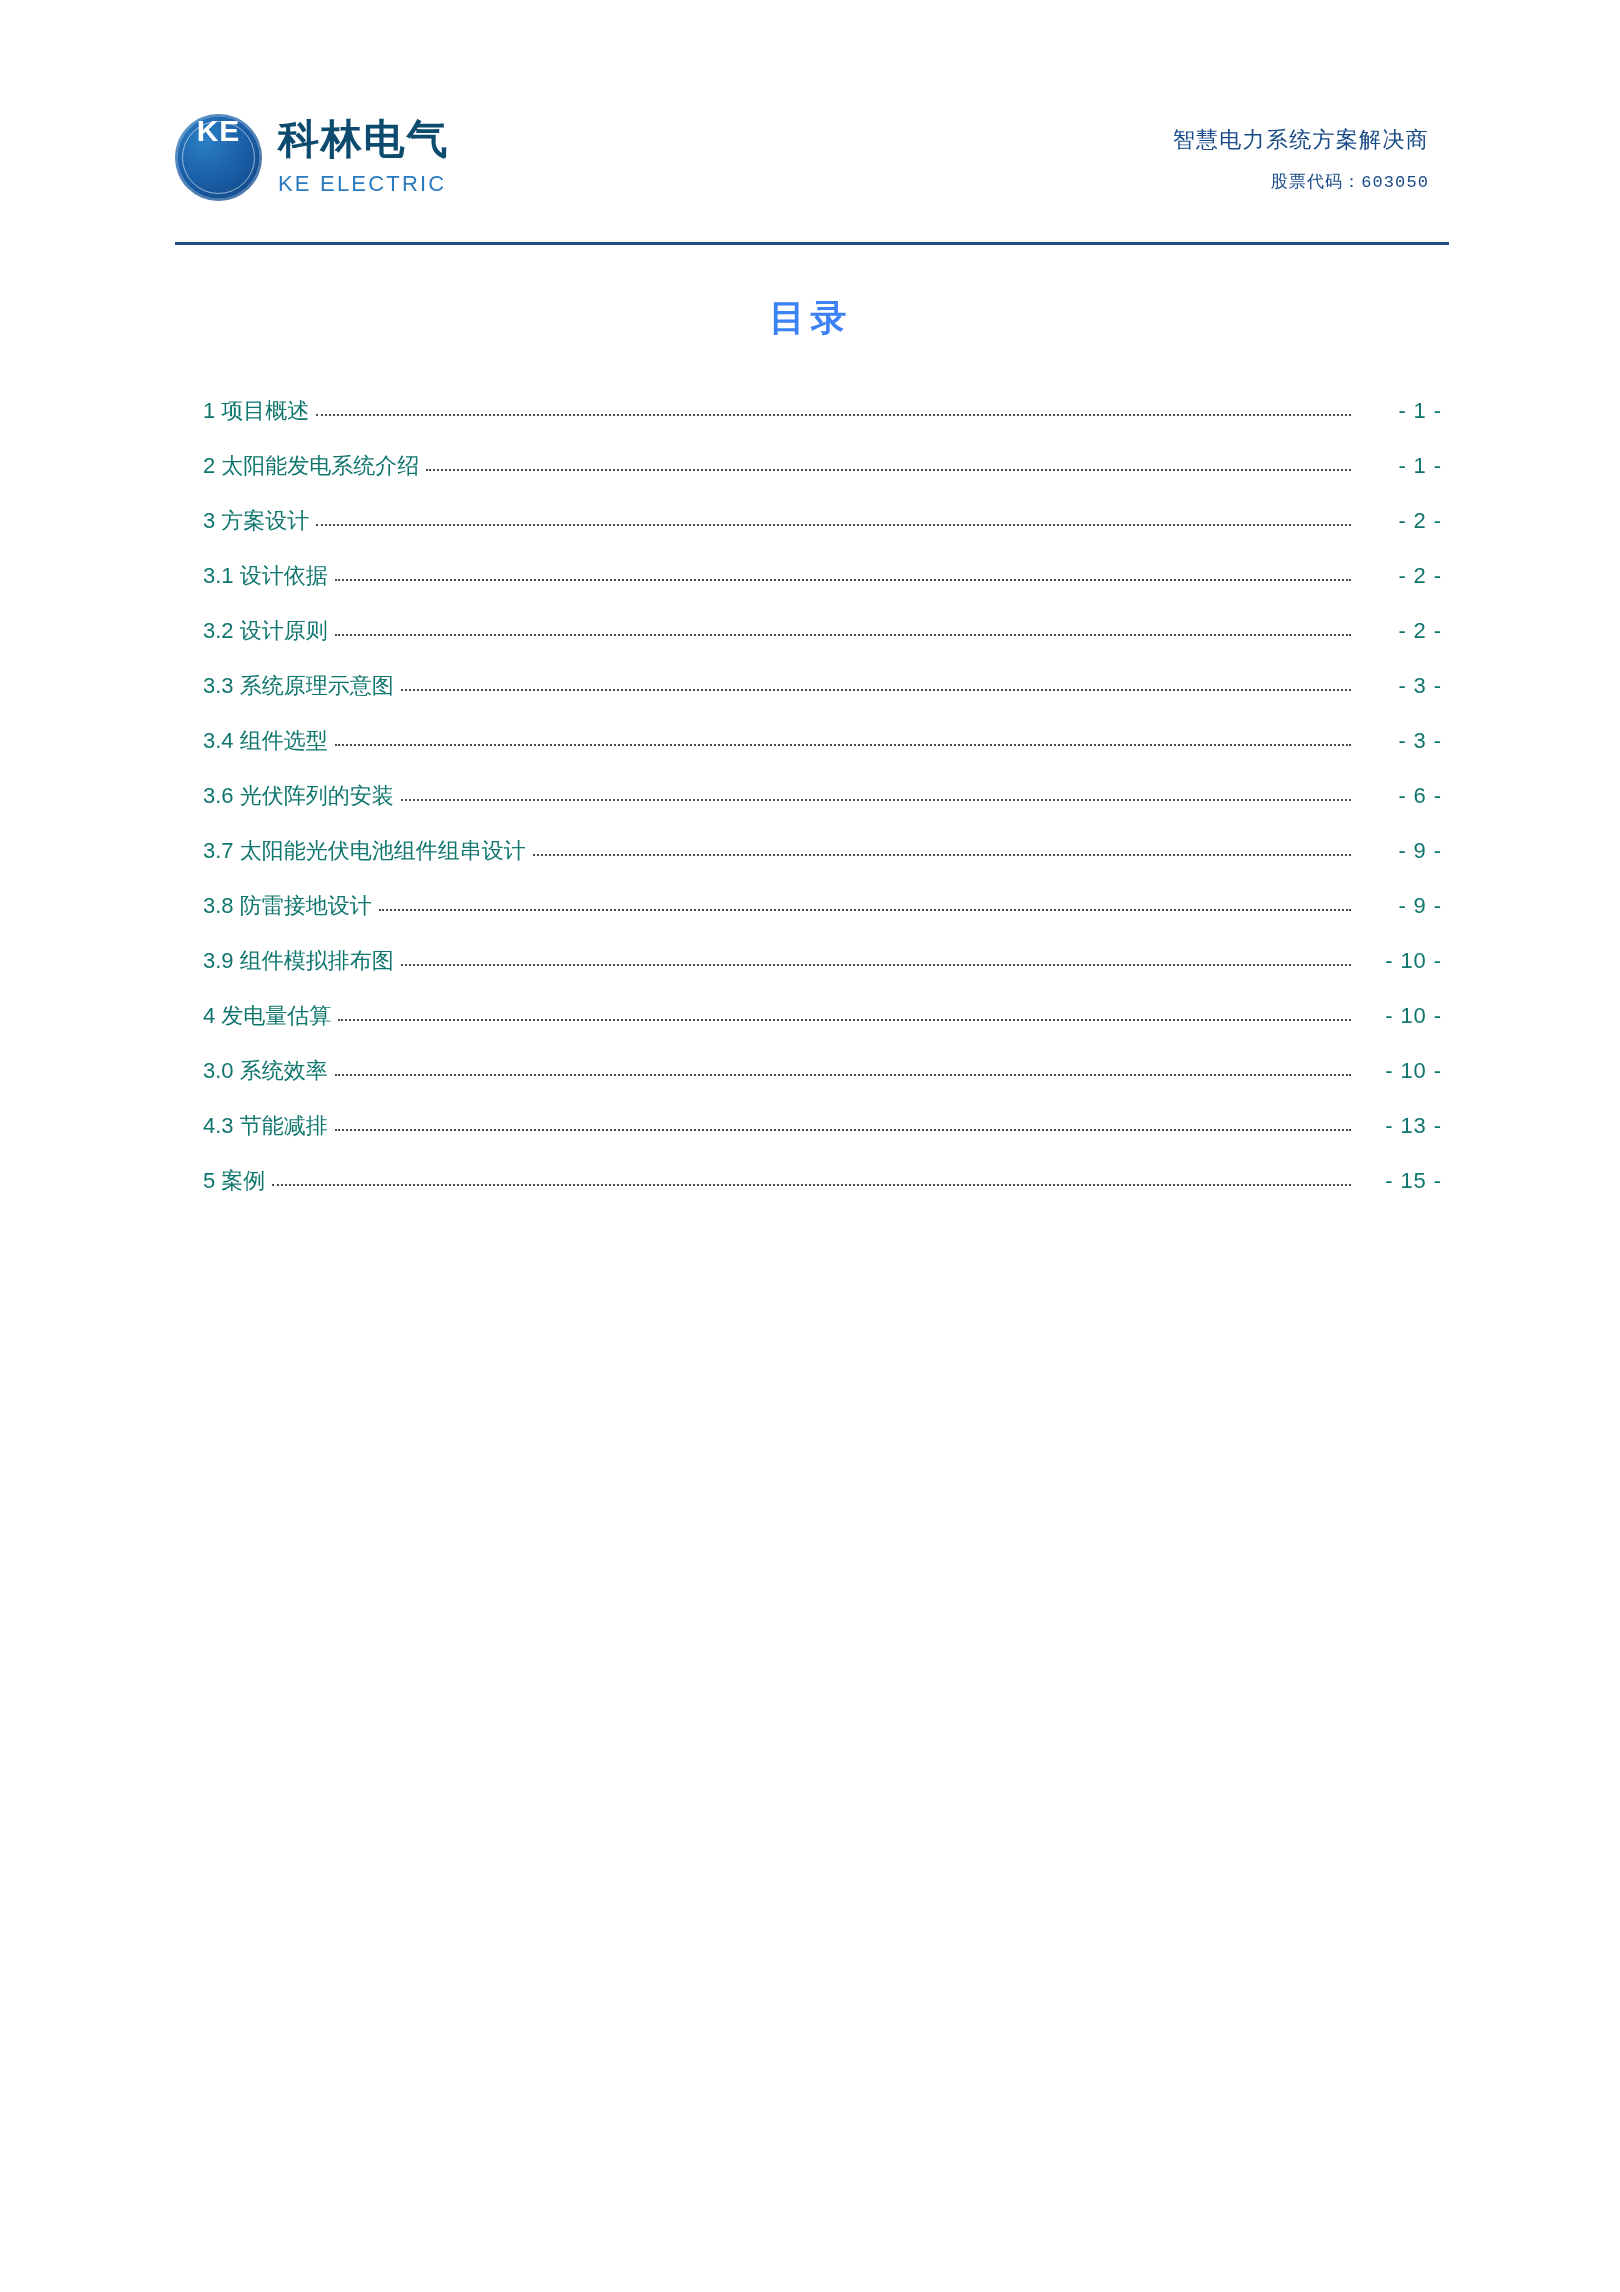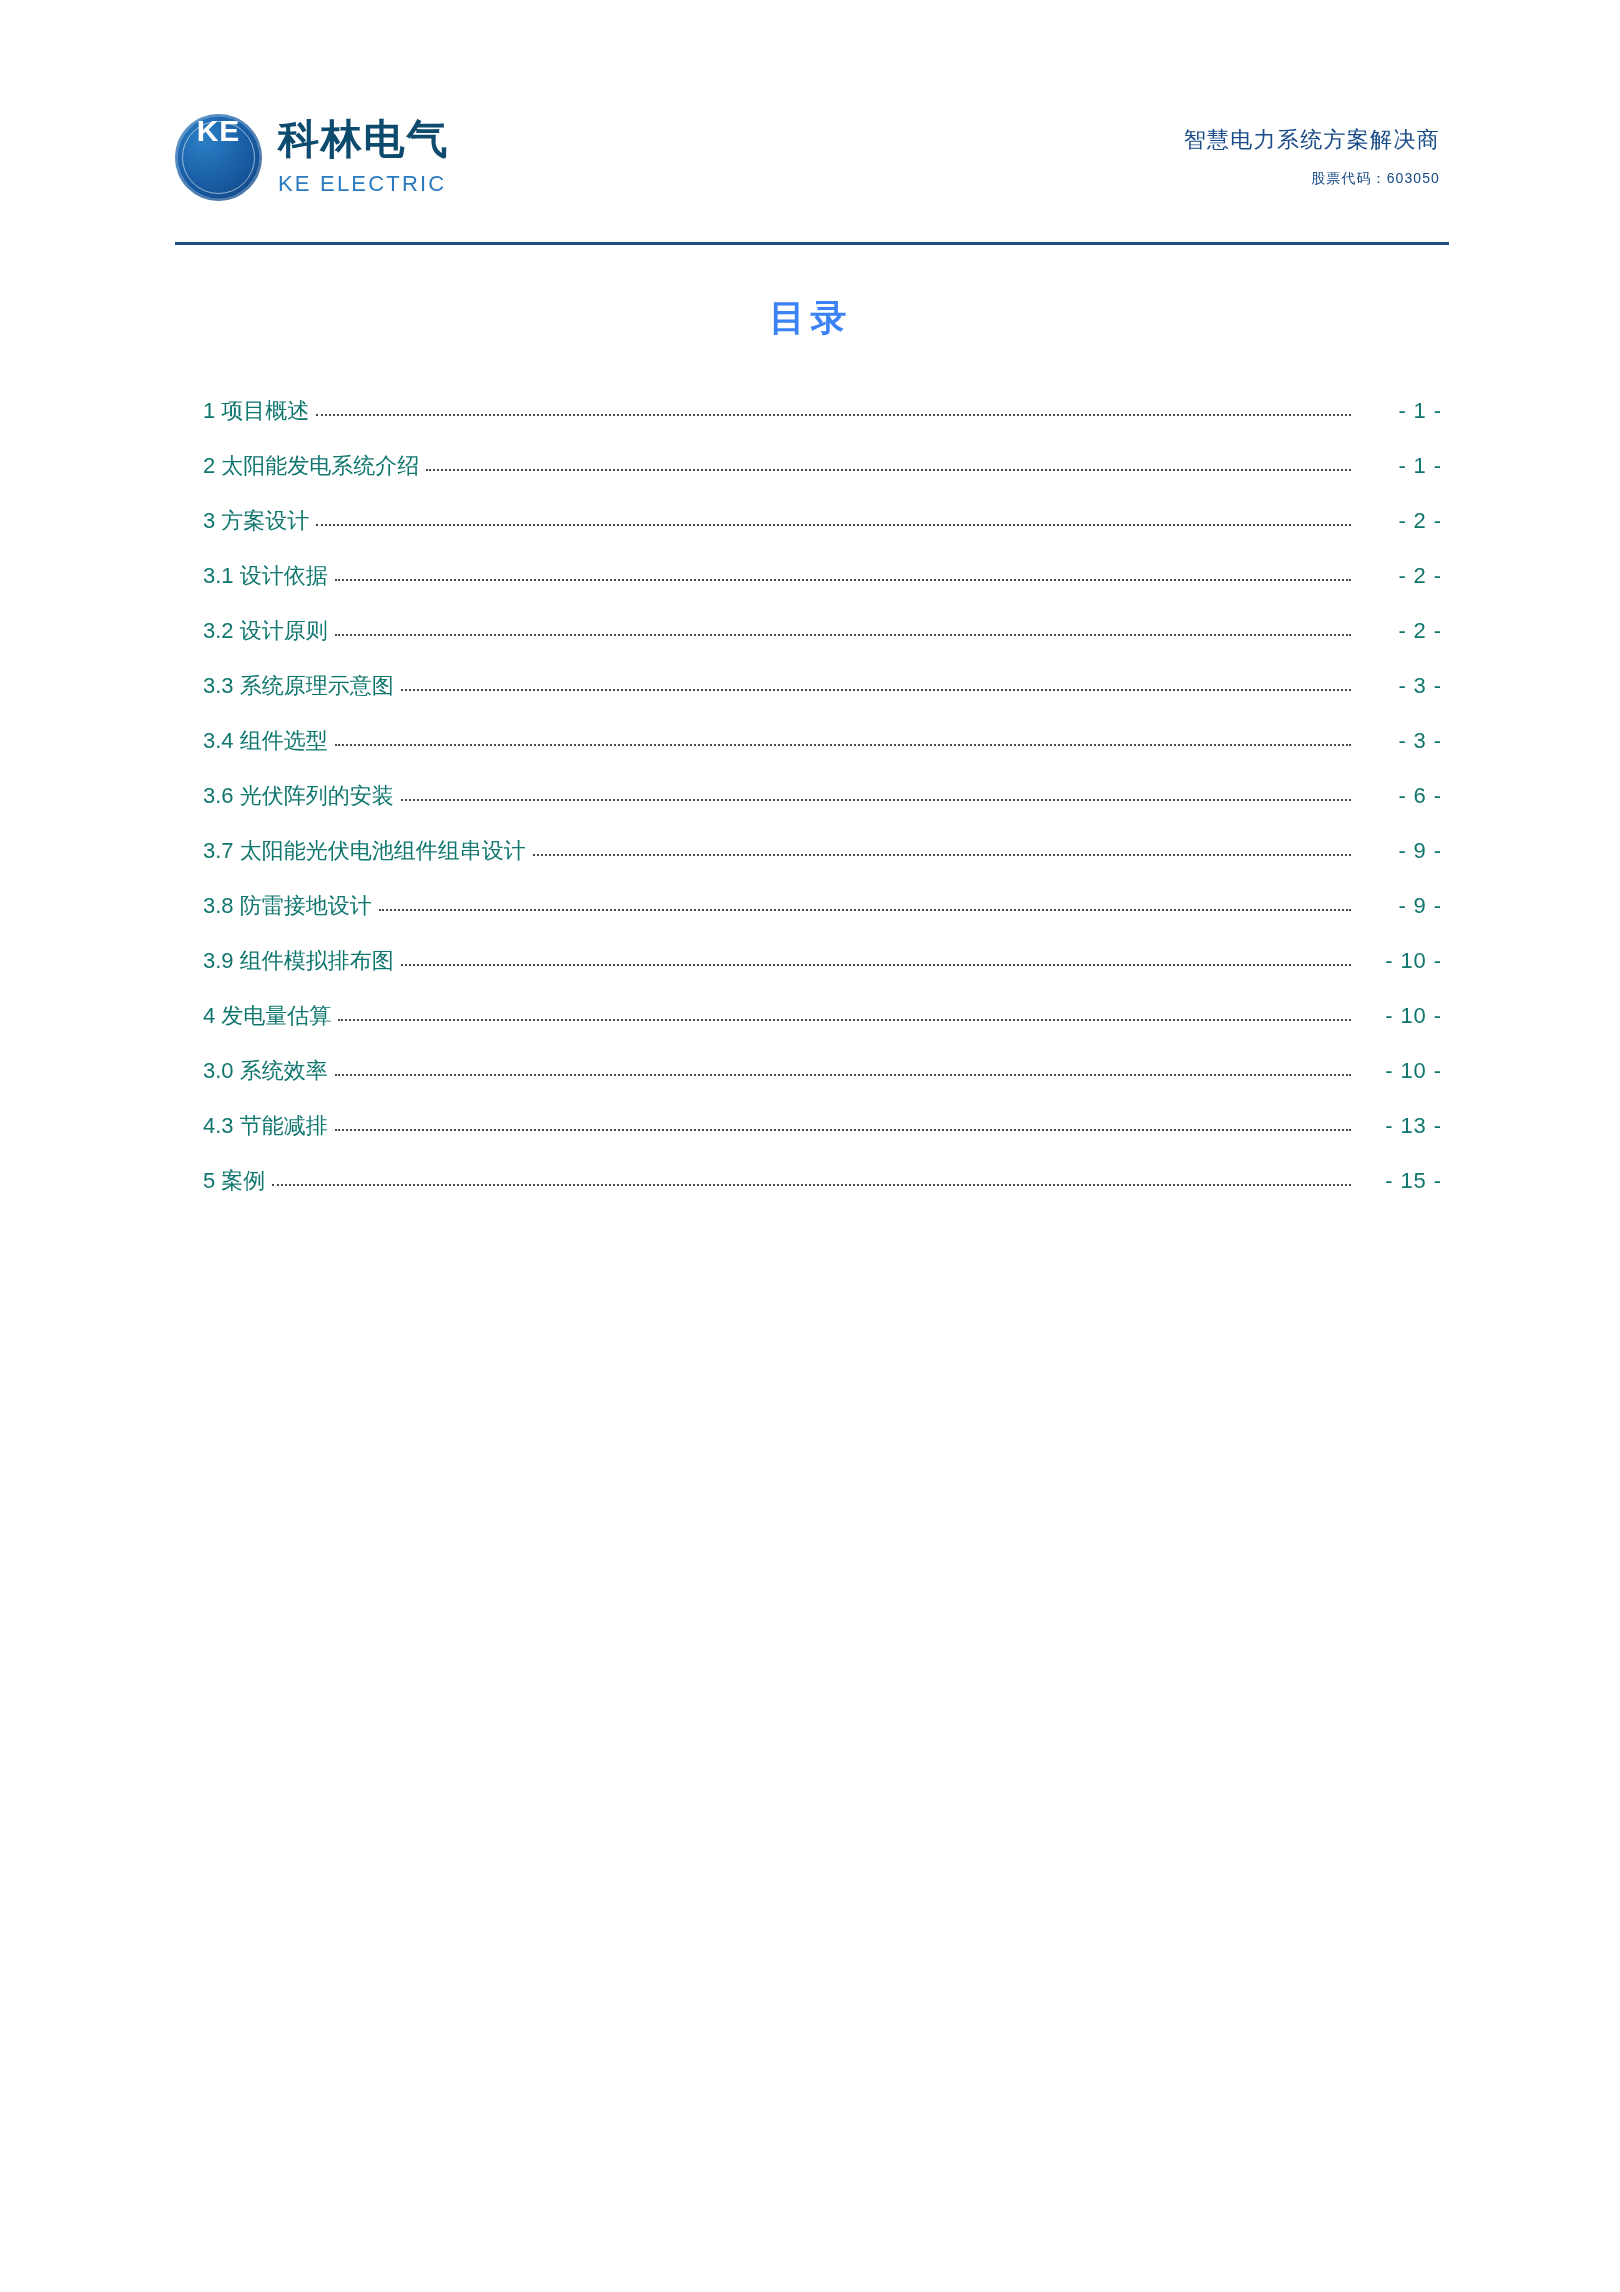--- a/index.html
+++ b/index.html
@@ -80,36 +80,36 @@
   .logo-en {
     color: #2a7ac0;
     font-size: 22px;
     letter-spacing: 2.2px;
     margin-top: 10px;
     font-family: "Liberation Sans", sans-serif;
   }
 
   .header-right {
     position: absolute;
-    right: 9px;
+    right: 20px;
     top: 10.7px;
     text-align: right;
     color: #174a86;
   }
   .header-slogan {
     font-size: 22px;
     letter-spacing: 1.3px;
     line-height: 1.4;
     font-family: "DejaVu Sans", "Liberation Sans", sans-serif;
   }
   .header-code {
     margin-top: 14.3px;
-    font-size: 14px;
+    font-size: 17px;
     letter-spacing: 1.1px;
-    font-family: Liberation Sans, sans-serif;
+    font-family: Liberation Mono, monospace;
   }
   .header-rule {
     position: absolute;
     left: 175px;
     top: 242px;
     width: 1274px;
     height: 2.7px;
     background: #1f4f86;
   }
 

